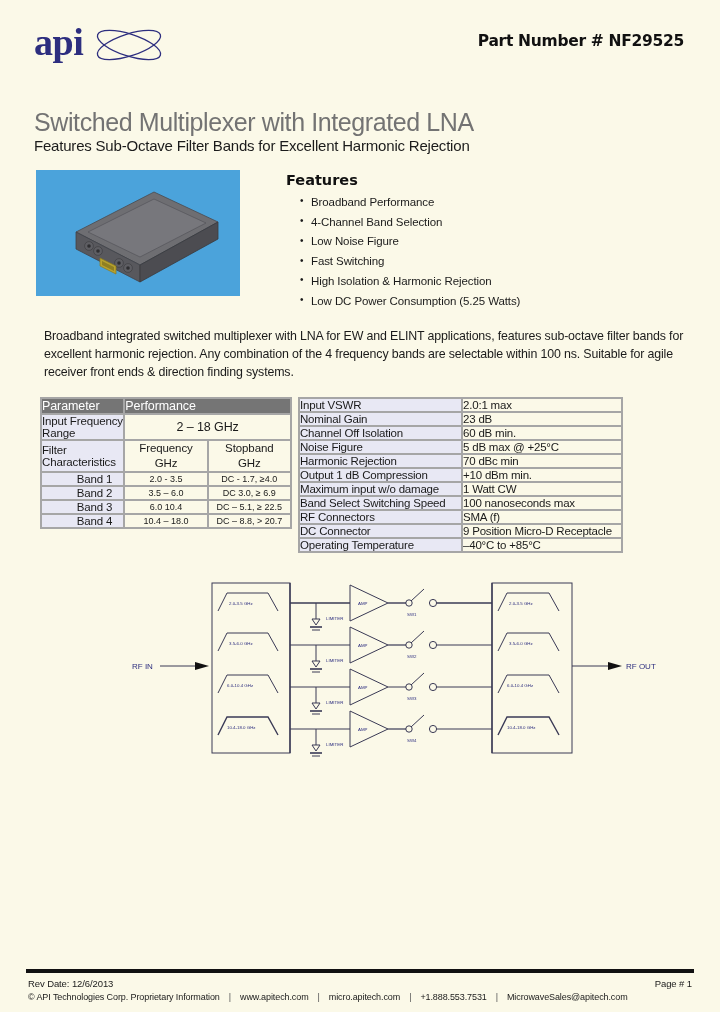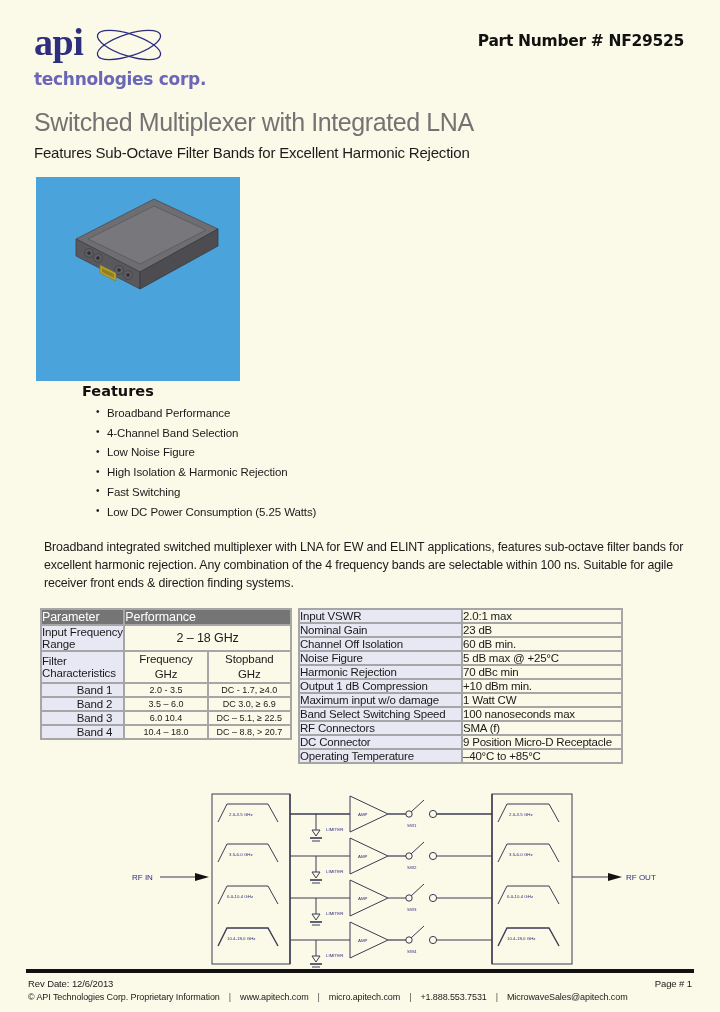--- a/index.html
+++ b/index.html
@@ -54,26 +54,25 @@
     font-family: "Liberation Sans", sans-serif;
     font-size: 25px;
     font-weight: normal;
     color: #737373;
     letter-spacing: -0.4px;
     line-height: 1.15;
   }
   .sub-title {
     font-size: 15px;
     color: #1b1b1b;
-    margin-top: 7px;
     letter-spacing: -0.2px;
   }
 
   
-  .mid-row { display: flex; margin-top: 16px; padding: 0 34px 0 36px; flex-direction: column; }
+  .mid-row { display: flex; margin-top: 16px; padding: 0 34px 0 36px; }
   .product-img {
     width: 204px;
     height: 126px;
     background: #4ba3db;
     position: relative;
     flex: 0 0 204px;
     overflow: hidden;
   }
   .features-col { margin-left: 46px; padding-top: 2px; }
   .features-title {
@@ -214,21 +213,20 @@
         <div class="logo-api">api</div>
         <div class="logo-swoosh">
           <svg width="72" height="38" viewBox="0 0 72 38">
             <g fill="none" stroke="#2d2e7f" stroke-width="1.3">
               <ellipse cx="36" cy="19" rx="33" ry="11" transform="rotate(-18 36 19)"></ellipse>
               <ellipse cx="36" cy="19" rx="33" ry="11" transform="rotate(18 36 19)"></ellipse>
             </g>
           </svg>
         </div>
       </div>
-      <div class="logo-sub">technologies corp.</div>
     </div>
     <div class="part-number">Part Number # NF29525</div>
   </div>
 
   <div class="title-block">
     <div class="main-title">Switched Multiplexer with Integrated LNA</div>
     <div class="sub-title">Features Sub-Octave Filter Bands for Excellent Harmonic Rejection</div>
   </div>
 
   <div class="mid-row">
@@ -262,22 +260,22 @@
         </g>
       </svg>
     </div>
 
     <div class="features-col">
       <div class="features-title">Features</div>
       <ul class="features-list">
         <li>Broadband Performance</li>
         <li>4-Channel Band Selection</li>
         <li>Low Noise Figure</li>
+        <li>Fast Switching</li>
         <li>High Isolation &amp; Harmonic Rejection</li>
-        <li>Fast Switching</li>
         <li>Low DC Power Consumption (5.25 Watts)</li>
       </ul>
     </div>
   </div>
 
   <div class="description">Broadband integrated switched multiplexer with LNA for EW and ELINT applications, features sub-octave filter bands for excellent harmonic rejection.  Any combination of the 4 frequency bands are selectable within 100 ns.  Suitable for agile receiver front ends &amp; direction finding systems.</div>
 
   <div class="tables-row">
 
     <table class="tbl-left">

